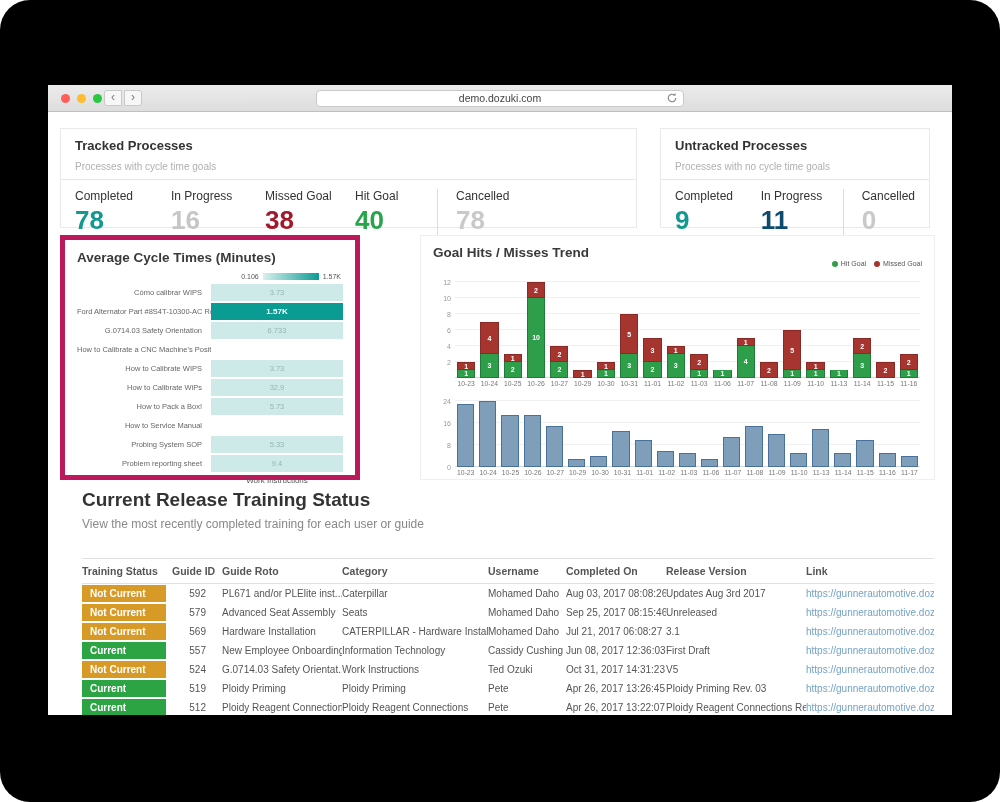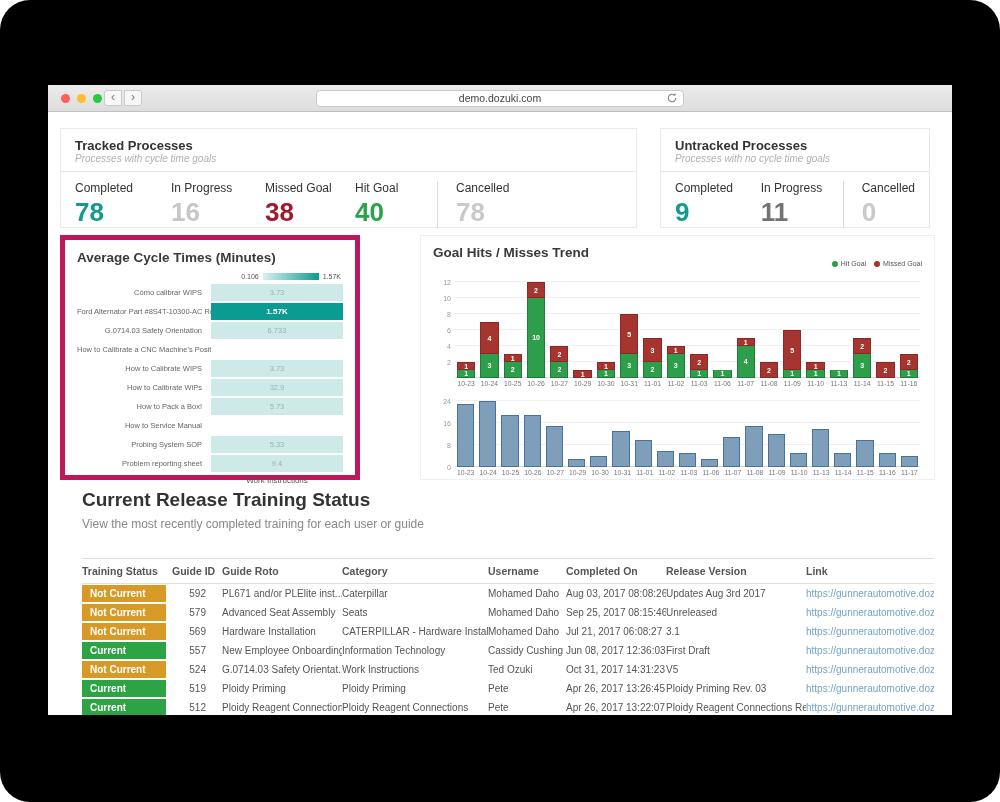--- a/index.html
+++ b/index.html
@@ -16,21 +16,21 @@
   .navbtn.fwd { border-radius:0 3px 3px 0; }
   .addressbar { position:absolute; left:calc(50% - 184px); top:5px; width:368px; height:17px; background:#fff; border:1px solid #c9c9c9; border-radius:4px; font-size:10.5px; color:#444; text-align:center; line-height:15px; }
   .reload { position:absolute; right:5px; top:1px; width:13px; height:13px; }
   .reload svg { width:12px; height:12px; }
   .content { height:603px; background:#fff; position:relative; }
 
   
   .panel { position:absolute; background:#fff; border:1px solid #e9e9e9; }
   .panel-head { padding:9px 14px 7px 14px; border-bottom:1px solid #e6e6e6; }
   .panel-title { font-size:13px; font-weight:bold; color:#333; }
-  .panel-sub { font-size:10px; font-style:italic; color:#b0b0b0; margin-top:0; }
+  .panel-sub { font-size:10px; color:#b0b0b0; margin-top:8px; }
   .stats-row { display:flex; padding:9px 14px 0 14px; }
   .stat-label { font-size:12px; color:#333; }
   .stat-value { font-size:26px; font-weight:bold; margin-top:3px; line-height:1.15; }
   .stat-value.big { font-size:30px; color:#1c1c1c; }
   .stat.divider { border-left:1px solid #ddd; padding-left:18px; }
   #tracked-panel { left:12px; top:16px; width:577px; height:100px; }
   #untracked-panel { left:612px; top:16px; width:270px; height:100px; }
   #tracked-panel .stat:nth-child(1){width:96px;} #tracked-panel .stat:nth-child(2){width:94px;}
   #tracked-panel .stat:nth-child(3){width:90px;} #tracked-panel .stat:nth-child(4){width:82px;}
   #tracked-panel .stat:nth-child(5){width:112px;} #tracked-panel .stat:nth-child(6){flex:1;}
@@ -146,21 +146,21 @@
           <div class="panel-title">Untracked Processes</div>
           <div class="panel-sub">Processes with no cycle time goals</div>
         </div>
         <div class="stats-row">
             <div class="stat">
               <div class="stat-label">Completed</div>
               <div class="stat-value" style="color: rgb(19, 153, 143);">9</div>
             </div>
             <div class="stat">
               <div class="stat-label">In Progress</div>
-              <div class="stat-value" style="color: #737373;">11</div>
+              <div class="stat-value" style="color: #0c4a6e;">11</div>
             </div>
             <div class="stat divider">
               <div class="stat-label">Cancelled</div>
               <div class="stat-value" style="color: rgb(201, 201, 201);">0</div>
             </div>
           </div>
       </div>
 
       <div class="panel" id="cycle-panel">
         <div class="chart-title">Average Cycle Times (Minutes)</div>

